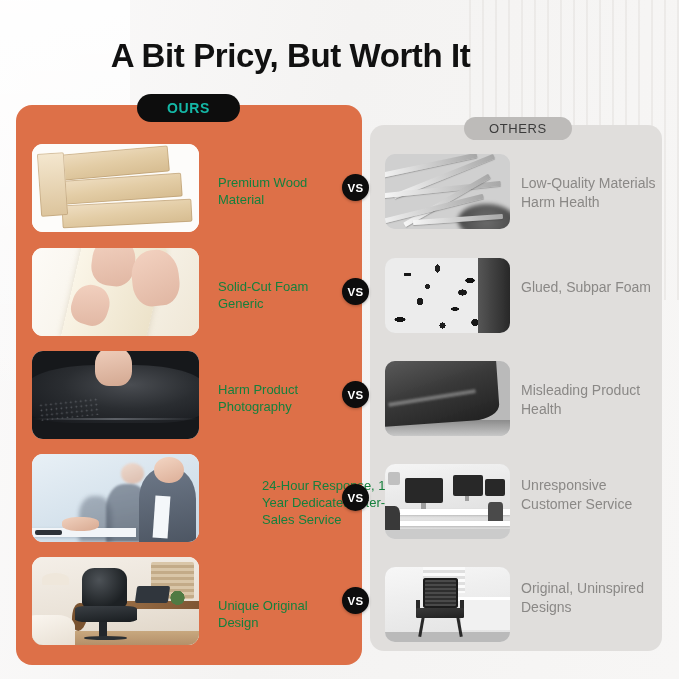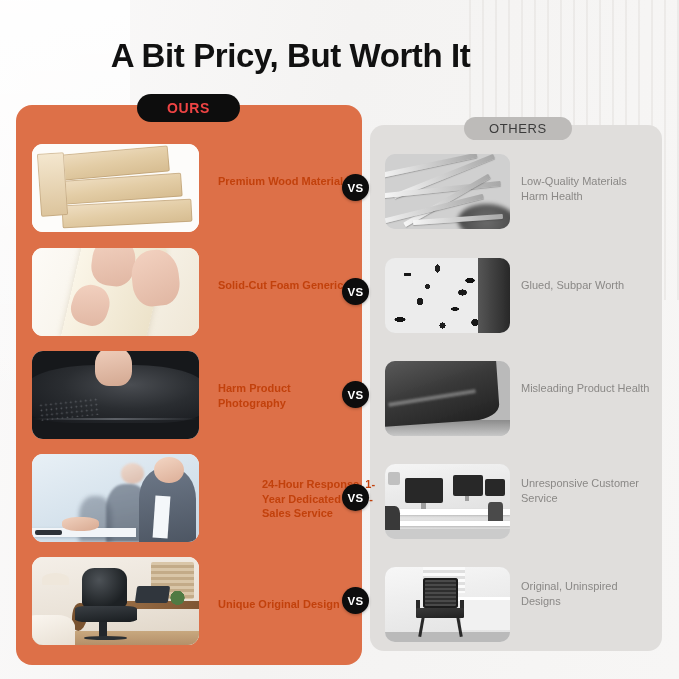--- a/index.html
+++ b/index.html
@@ -59,21 +59,21 @@
 
   
   .badge{
     position:absolute;
     display:flex; align-items:center; justify-content:center;
     font-weight:bold;
     letter-spacing:.6px;
   }
   .badge-ours{
     left:137px; top:94px; width:103px; height:28px;
-    background:#0d0d0d; color:#ef4444;
+    background:#0d0d0d; color:#14b8a6;
     border-radius:14px;
     font-size:14px;
   }
   .badge-others{
     left:464px; top:117px; width:108px; height:23px;
     background:#bdbbb9; color:#3b3b3b;
     border-radius:12px;
     font-size:13px;
     font-weight:normal;
   }
@@ -88,22 +88,22 @@
 
   .thumb-ours{
     position:absolute; left:32px; top:0;
     width:167px; height:88px;
     border-radius:11px;
     overflow:hidden;
     background:#ffffff;
   }
   .label-ours{
     position:absolute; left:218px; width:128px;
-    font-size:11px; font-weight:bold; line-height:1.32;
-    color:#c2410c;
+    font-size:13px; font-weight:normal; line-height:1.32;
+    color:#15803d;
   }
   .row-1 .label-ours{ top:30px; }
   .row-2 .label-ours{ top:30px; }
   .row-3 .label-ours{ top:30px; }
   .row-4 .label-ours{ top:23px;margin-left:44px; }
   .row-5 .label-ours{ top:40px; }
 
   .vs{
     position:absolute; left:342px; top:30px;
     width:27px; height:27px; border-radius:50%;
@@ -117,21 +117,21 @@
 
   .thumb-others{
     position:absolute; left:385px; top:10px;
     width:125px; height:75px;
     border-radius:10px;
     overflow:hidden;
     background:#d9d7d5;
   }
   .label-others{
     position:absolute; left:521px; top:30px; width:135px;
-    font-size:11px; line-height:1.38;
+    font-size:14px; line-height:1.38;
     color:#8a8886;
   }
   .row-4 .label-others{ top:22px; }
   .row-5 .label-others{ top:22px; }
 
   .ph{ width:100%; height:100%; position:relative; overflow:hidden; }
 
   
 
   
@@ -470,21 +470,21 @@
     </div>
   </div>
   <div class="label-ours">Solid-Cut Foam Generic</div>
   <div class="vs">VS</div>
   <div class="thumb-others gray">
     <div class="ph art-glued">
       <div class="speck"></div>
         <div class="edge"></div>
     </div>
   </div>
-  <div class="label-others">Glued, Subpar Worth</div>
+  <div class="label-others">Glued, Subpar Foam</div>
 </div>
 
 <div class="row row-3">
   <div class="thumb-ours">
     <div class="ph art-leather">
       <div class="cush"></div>
         <div class="perf"></div>
         <div class="seam"></div>
         <div class="finger"></div>
     </div>

